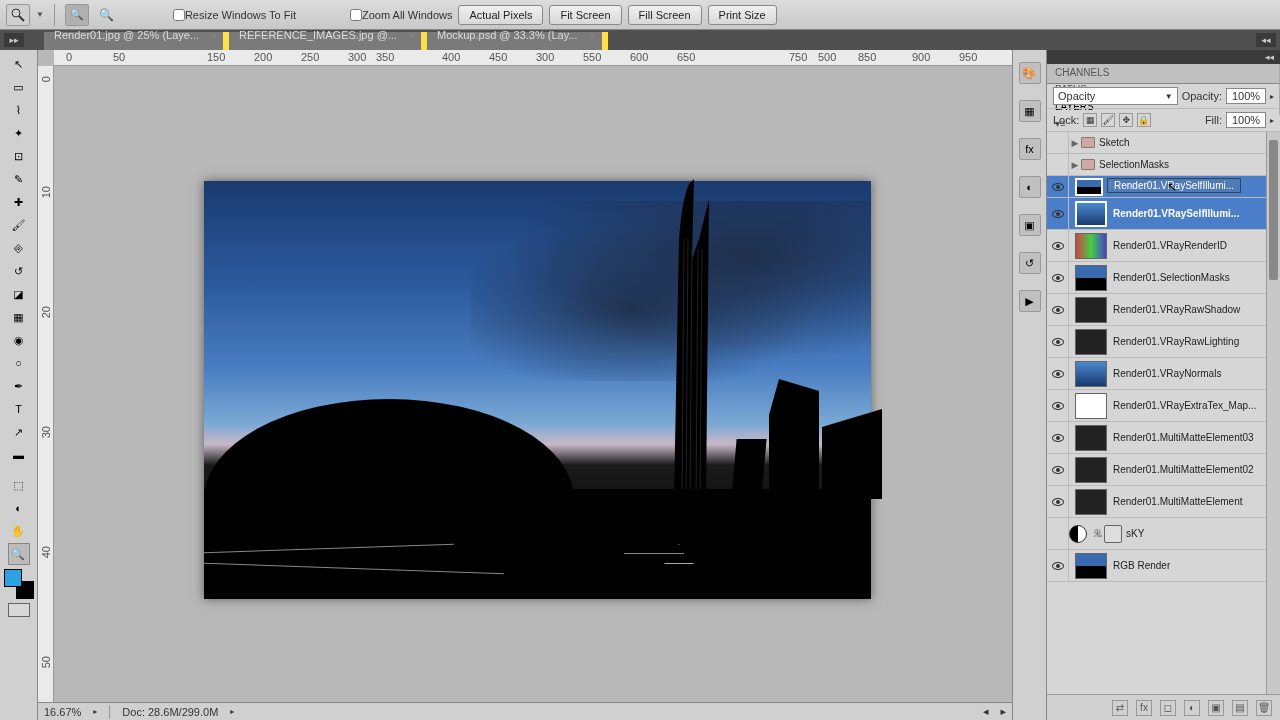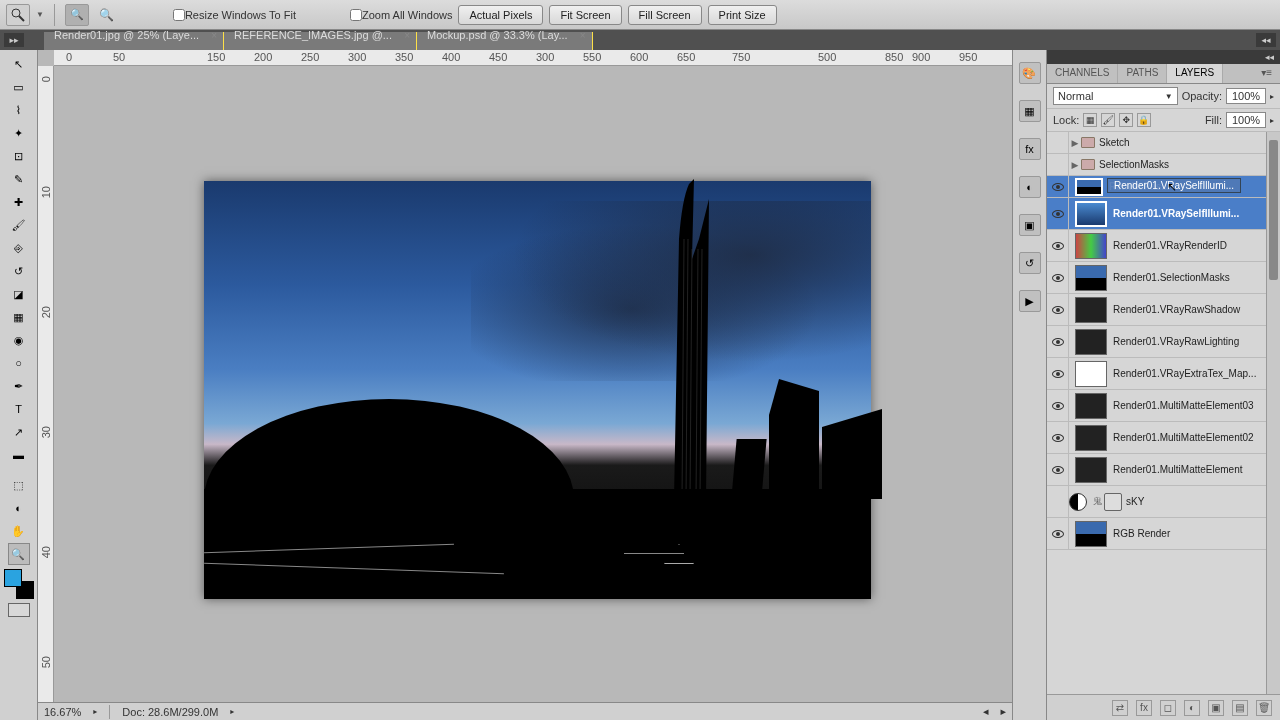--- a/index.html
+++ b/index.html
@@ -10,21 +10,21 @@
 .options-bar .tool-ico { width:24px; height:22px; background:#d0d0d0; border:1px solid #999; border-radius:2px; display:flex; align-items:center; justify-content:center; }
 .opt-sep { width:1px; height:22px; background:#999; margin:0 4px; }
 .chk { display:flex; align-items:center; color:#333;margin-left:48px; }
 .chk input { width:12px; height:12px; }
 .btn { padding:3px 10px; background:linear-gradient(#f0f0f0,#d8d8d8); border:1px solid #888; border-radius:3px; color:#222; cursor:pointer; }
 
 
 .tab-strip { height:20px; background:#505050; display:flex; align-items:flex-end; padding-left:44px; position:relative; }
 .tab-expander-l, .tab-expander-r { position:absolute; top:3px; width:20px; height:14px; background:#3a3a3a; color:#ccc; display:flex; align-items:center; justify-content:center; font-size:9px; }
 .tab-expander-l { left:4px; } .tab-expander-r { right:4px; }
-.doc-tab { height:18px; padding:0 24px 12px 10px; background:#7a7a7a; color:#ddd; border-right:1px solid #fde047; position:relative; display:flex; align-items:center; white-space:nowrap; font-size:10px; }
+.doc-tab { height:18px; padding:0 24px 12px 10px; background:#7a7a7a; color:#ddd; border-right:6px solid #fde047; position:relative; display:flex; align-items:center; white-space:nowrap; font-size:10px; }
 .doc-tab.active { background:#b8b8b8; color:#222; border-top-left-radius:3px; border-top-right-radius:3px; }
 .doc-tab .close { position:absolute; right:6px; font-size:10px; color:#888; }
 
 
 .workspace { display:flex; height:670px; }
 .toolbox { width:38px; background:#d0d0d0; border-right:1px solid #888; padding-top:2px; }
 .toolbox .tool { width:22px; height:22px; margin:1px auto; display:flex; align-items:center; justify-content:center; border:1px solid transparent; }
 .toolbox .tool.active { background:#bcbcbc; border:1px solid #888; }
 .toolbox .sep { height:6px; }
 .fgbg { width:30px; height:30px; position:relative; margin:4px auto; }
@@ -60,21 +60,21 @@
 .status-bar { height:18px; background:#d0d0d0; border-top:1px solid #888; display:flex; align-items:center; padding:0 6px; gap:12px; color:#333; }
 .stat-sep { width:1px; height:14px; background:#999; }
 
 
 .dock { width:34px; background:#d0d0d0; border-left:1px solid #888; padding-top:6px; }
 .dock .dicon { width:22px; height:22px; margin:6px auto 16px; background:#c0c0c0; border:1px solid #999; border-radius:2px; display:flex; align-items:center; justify-content:center; }
 
 
 .panels { width:234px; background:#d6d6d6; border-left:1px solid #888; display:flex; flex-direction:column; }
 .panel-exp { height:14px; background:#3a3a3a; color:#ccc; display:flex; align-items:center; justify-content:flex-end; padding-right:6px; font-size:9px; }
-.ptabs { height:20px; background:#c0c0c0; display:flex; border-bottom:1px solid #888; }
+.ptabs { height:20px; background:#c0c0c0; display:flex; border-bottom:1px solid #888;flex-direction:column; }
 .ptab { padding:3px 8px; color:#555; font-size:10px; border-right:1px solid #aaa; }
 .ptab.active { background:#d6d6d6; color:#000; font-weight:normal; }
 .prow { display:flex; align-items:center; padding:3px 6px; gap:4px; border-bottom:1px solid #bbb; font-size:10px; color:#333; }
 .blend-sel { flex:1; height:18px; background:#fff; border:1px solid #888; padding:0 4px; display:flex; align-items:center; justify-content:space-between; }
 .val-box { width:40px; height:16px; background:#fff; border:1px solid #888; text-align:center; line-height:14px; }
 .lock-icons { display:flex; gap:4px; }
 .lock-icons span { width:14px; height:14px; border:1px solid #999; font-size:9px; display:flex; align-items:center; justify-content:center; }
 
 .layers-list { flex:1; overflow-y:auto; background:#d6d6d6; position:relative; }
 .layer { display:flex; align-items:center; min-height:32px; border-bottom:1px solid #bbb; position:relative; }
@@ -188,31 +188,31 @@
 
   <div class="canvas-zone">
     <div class="ruler-h" id="ruler-h">
         <span style="left: 12px;">0</span>
         <span style="left: 59px;">50</span>
         <span style="left: 106px; margin-top: 16px;">100</span>
         <span style="left: 153px;">150</span>
         <span style="left: 200px;">200</span>
         <span style="left: 247px;">250</span>
         <span style="left: 294px;">300</span>
-        <span style="left: 341px;">350</span>
+        <span style="left: 322px;">350</span>
         <span style="left: 388px;">400</span>
         <span style="left: 435px;">450</span>
         <span style="left: 482px;">300</span>
         <span style="left: 529px;">550</span>
         <span style="left: 576px;">600</span>
         <span style="left: 623px;">650</span>
         <span style="left: 670px; margin-top: 16px;">700</span>
-        <span style="left: 678px;">750</span>
+        <span style="left: 735px;">750</span>
         <span style="left: 764px;">500</span>
-        <span style="left: 831px;">850</span>
+        <span style="left: 804px;">850</span>
         <span style="left: 858px; text-align: center;">900</span>
         <span style="left: 905px;">950</span>
       </div>
     <div class="ruler-v">
         <span style="top:10px">0</span>
         <span style="top:120px">10</span>
         <span style="top:240px">20</span>
         <span style="top:360px">30</span>
         <span style="top:480px">40</span>
         <span style="top:590px">50</span>
@@ -266,21 +266,21 @@
     <div class="panel-exp">◂◂</div>
     <div class="ptabs">
       <div class="ptab">CHANNELS</div>
       <div class="ptab">PATHS</div>
       <div class="ptab active">LAYERS</div>
       <div style="flex:1"></div>
       <div class="ptab" style="border:none">▾≡</div>
     </div>
     <div class="prow">
       <div class="blend-sel">
-          <span>Normal</span>
+          <span>Opacity</span>
           <span style="font-size:8px">▼</span>
         </div>
       <span>Opacity:</span>
       <div class="val-box">100%</div>
       <span style="font-size:8px">▸</span>
     </div>
     <div class="prow">
       <span>Lock:</span>
       <div class="lock-icons">
         <span>▦</span>
@@ -343,20 +343,27 @@
           </div>
           <div class="thumb "></div>
           <span class="lname">Render01.VRayRawShadow</span>
         </div>
         <div class="layer">
           <div class="eye-col">
             <div class="eye"></div>
           </div>
           <div class="thumb "></div>
           <span class="lname">Render01.VRayRawLighting</span>
+        </div>
+        <div class="layer">
+          <div class="eye-col">
+            <div class="eye"></div>
+          </div>
+          <div class="thumb blue-t"></div>
+          <span class="lname">Render01.VRayNormals</span>
         </div>
         <div class="layer">
           <div class="eye-col">
             <div class="eye"></div>
           </div>
           <div class="thumb white-t"></div>
           <span class="lname">Render01.VRayExtraTex_Map...</span>
         </div>
         <div class="layer">
           <div class="eye-col">

